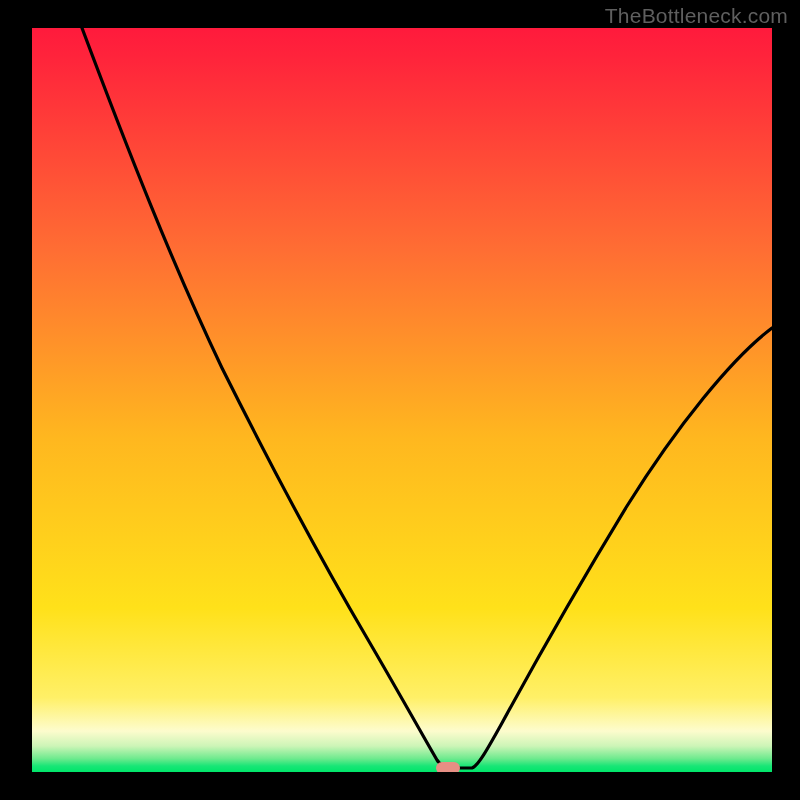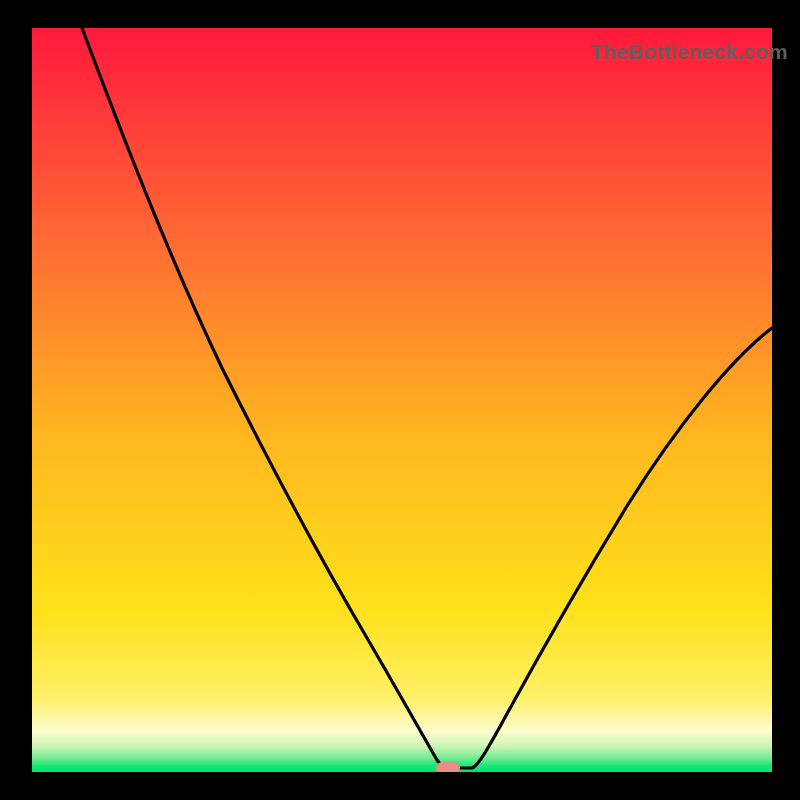--- a/index.html
+++ b/index.html
@@ -16,24 +16,23 @@
     width: 800px;
     height: 800px;
     background: #000;
   }
   .watermark {
     position: absolute;
     top: 4px;
     right: 12px;
     color: #5f5f5f;
     font-size: 21px;
-    font-weight: 700;
+    font-weight: 400;
     letter-spacing: 0.2px;
     z-index: 10;
-    margin-top: 36px;
   }
   .plot-area {
     position: absolute;
     left: 32px;
     top: 28px;
     width: 740px;
     height: 744px;
     overflow: hidden;
   }
   .plot-svg {

